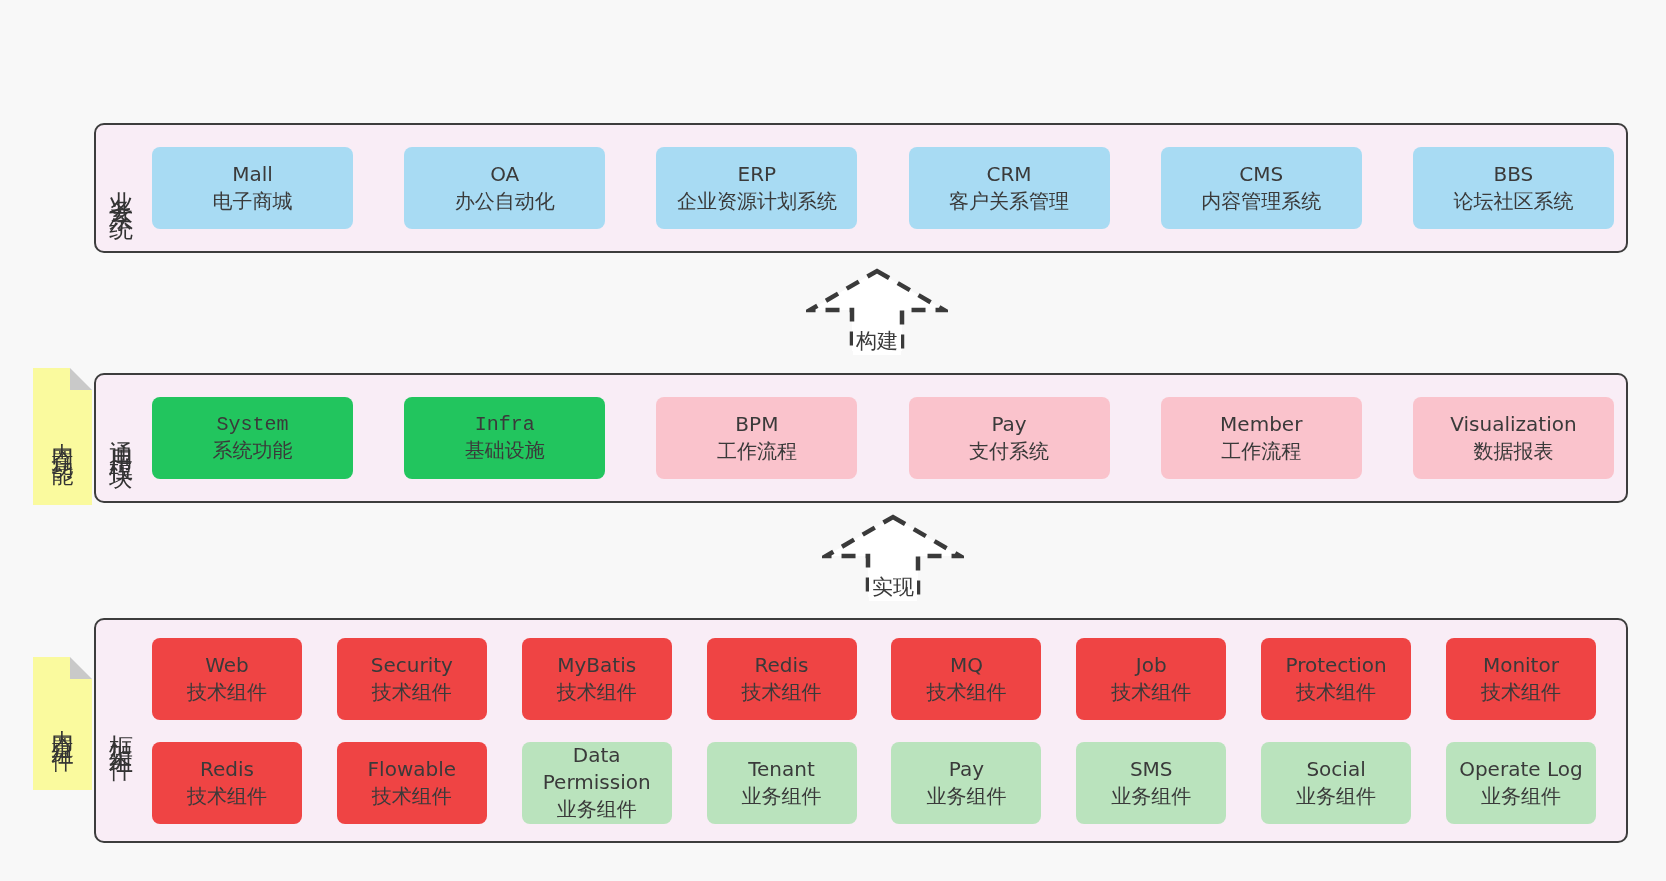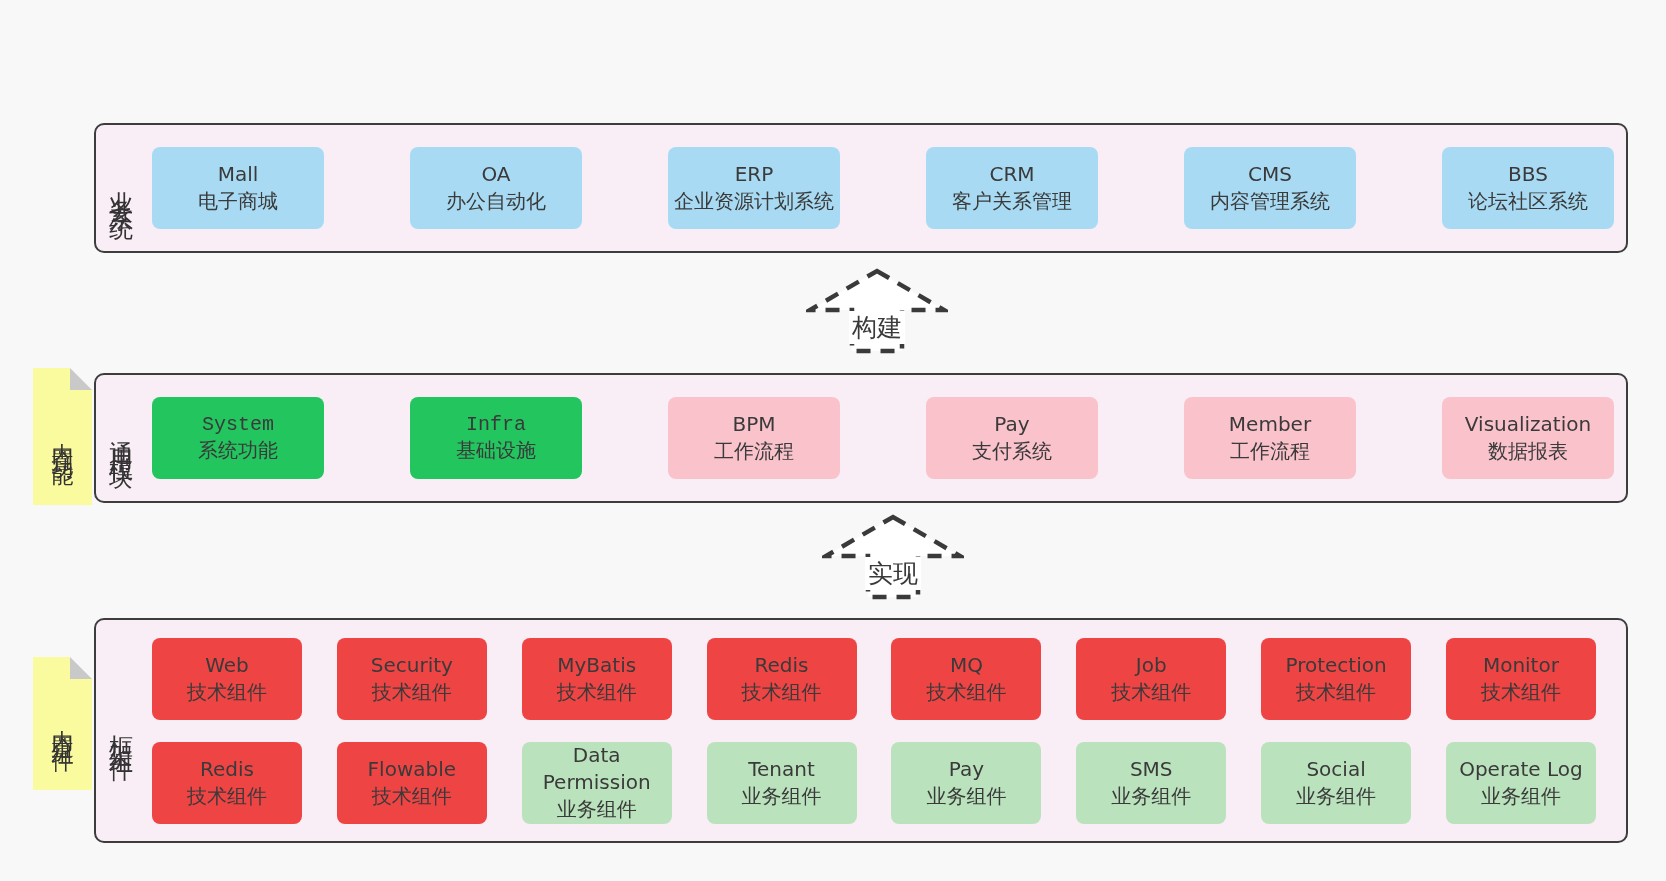--- a/index.html
+++ b/index.html
@@ -19,21 +19,21 @@
 
   .rows{position:absolute;top:0;bottom:0;left:56px;display:flex;flex-direction:column;
         justify-content:center;gap:22px;}
   .rows-wide{right:12px;}
   .rows-narrow{right:30px;}
   .row{display:flex;justify-content:space-between;}
 
   .box{height:82px;border-radius:8px;display:flex;flex-direction:column;
        align-items:center;justify-content:center;text-align:center;
        font-size:20px;line-height:27px;}
-  .rows-wide .box{width:172px;}
+  .rows-wide .box{width:201px;}
   .rows-narrow .box{width:150px;}
   .blue{background:#a8dbf3;}
   .red{background:#22c55e;font-family:Liberation Mono, monospace;}
   .pink{background:#fac3cc;}
   .green{background:#ef4444;}
   .green-light{background:#bae3bd;}
   .box-title,.box-sub{padding:0 4px;}
 
   
   .sticky{position:absolute;left:33px;width:59px;background:#fafa9e;}
@@ -44,22 +44,22 @@
                border-color:#f8f8f8 #f8f8f8 #c9c9c9 #c9c9c9;}
   .sticky-text{position:absolute;left:50%;top:52%;transform:translate(-50%,-50%);
                writing-mode:vertical-rl;text-orientation:upright;
                font-size:22px;letter-spacing:7px;color:#333;white-space:nowrap;}
 
   
   .arrow{position:absolute;width:142px;height:88px;}
   .arrow-0{left:806px;top:267px;}
   .arrow-1{left:822px;top:513px;}
   .arrow svg{display:block;width:142px;height:88px;}
-  .arrow-label{position:absolute;left:50%;top:44px;transform:translateX(-50%);
-               background:#ffffff;padding:0 3px;font-size:25px;color:#3a3a3a;
+  .arrow-label{position:absolute;left:50%;top:60px;transform:translateX(-50%);
+               background:#ffffff;padding:0 3px;font-size:21px;color:#3a3a3a;
                white-space:nowrap;}
 </style>
 </head>
 <body>
 
 <div class="stage">
 
   <section class="band band-0">
     <div class="band-label">业务系统</div>
     <div class="rows rows-wide">

